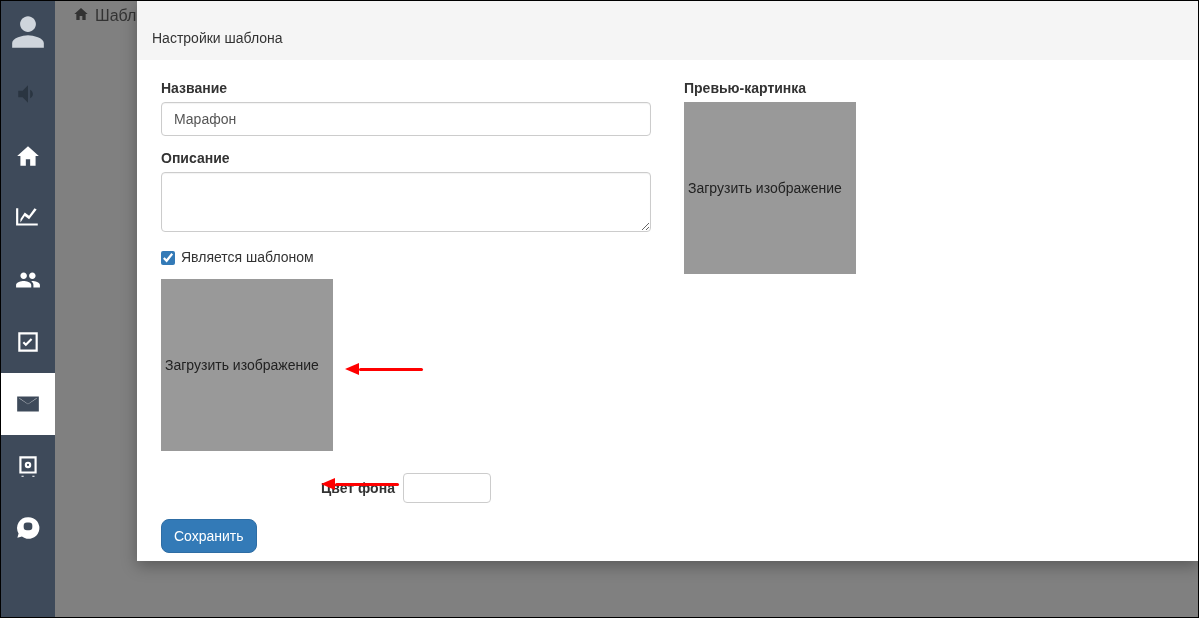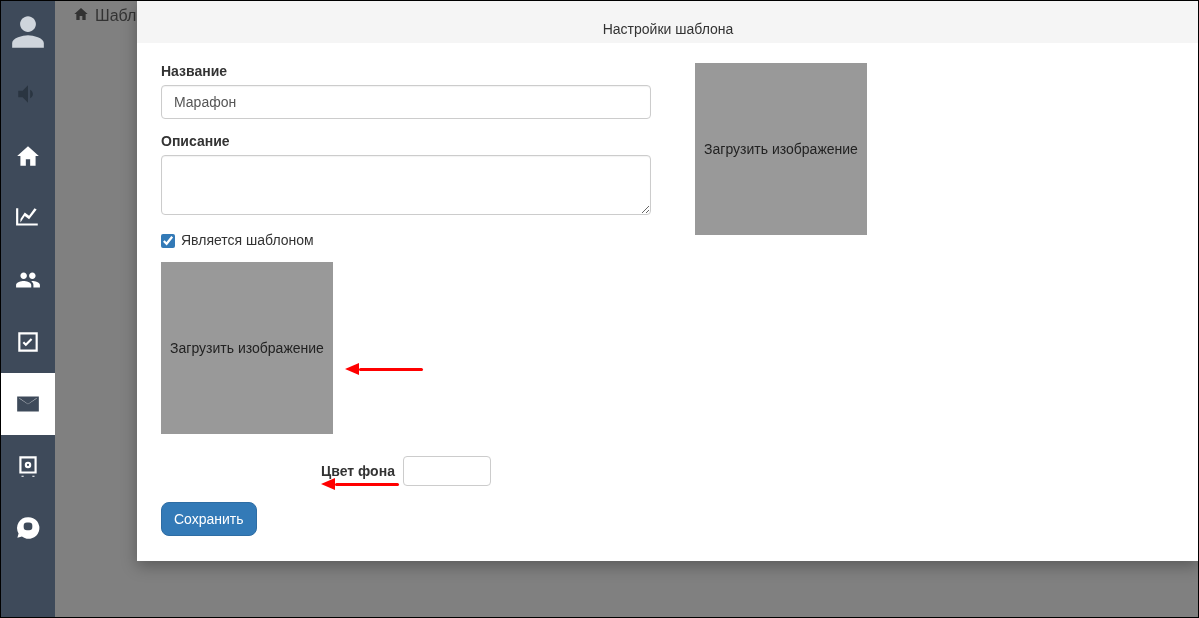--- a/index.html
+++ b/index.html
@@ -21,35 +21,35 @@
     
     .breadcrumb-row { position: absolute; left: 54px; top: 0; right: 0; height: 30px; display: flex; align-items: center; padding-left: 18px; padding-right: 14px; color: #333; }
     .breadcrumb { display: flex; align-items: center; font-size: 16px; }
     .breadcrumb .home-ico { margin-right: 6px; }
     .breadcrumb .sep { margin: 0 6px; color: #555; }
     .bc-right { margin-left: auto; display: flex; align-items: center; color: #555; }
     .bc-right svg { width: 14px; height: 14px; fill: #555; margin-right: 4px;}
 
     
     .modal { position: absolute; left: 136px; top: 0; width: 1062px; height: 560px; background: #fff; box-shadow: 0 5px 15px rgba(0,0,0,.3); }
-    .modal-header { background: #f5f5f5; border-bottom: 1px solid transparent; padding: 20px 15px; height: 42px; text-align: center; }
+    .modal-header { background: #f5f5f5; border-bottom: 1px solid transparent; padding: 29px 15px; height: 42px; }
     .modal-title { font-size: 14px; color: #333; font-weight: 400; }
-    .modal-body { display: flex; padding: 20px 24px 16px; gap: 32px; }
+    .modal-body { display: flex; padding: 20px 24px 16px; gap: 21px; }
     .col-left { flex: 0 0 490px; }
     .col-right { flex: 0 0 360px; margin-left: 12px; }
 
     .form-group { margin-bottom: 14px; }
     .form-label { display: block; font-weight: 700; font-size: 14px; margin-bottom: 6px; }
     .form-control { width: 100%; height: 34px; border: 1px solid #ccc; border-radius: 4px; padding: 6px 12px; font-size: 14px; color: #555; box-shadow: inset 0 1px 1px rgba(0,0,0,.05); }
     textarea.form-control { height: 60px; resize: vertical; }
 
     .checkbox-row { display: flex; align-items: flex-end; margin-bottom: 14px; }
     .checkbox-row input { width: 14px; height: 14px; margin-right: 6px; accent-color: #337ab7; }
 
-    .upload-box { width: 172px; height: 172px; background: #999; display: flex; align-items: center; justify-content: center; color: #222; font-size: 14px; cursor: pointer; text-align: center; padding: 4px; }
+    .upload-box { width: 172px; height: 172px; background: #999; display: flex; align-items: center; color: #222; font-size: 14px; cursor: pointer; text-align: center; padding: 4px; }
 
     .color-row { display: flex; align-items: center; margin-top: 22px; margin-bottom: 16px; justify-content: center; }
     .color-row label { font-weight: 700; font-size: 14px; margin-right: 8px; }
     .color-input { width: 88px; height: 30px; border: 1px solid #ccc; border-radius: 4px; padding: 2px 6px; background: #fff; }
 
     .btn-primary { background: #337ab7; color: #fff; border: 1px solid #2e6da4; border-radius: 8px; height: 34px; padding: 6px 12px; font-size: 14px; cursor: pointer; }
 
     
     .arrow { position: absolute; display: flex; align-items: center; }
     .arrow-line { height: 3px; background: #ff0000; border-radius: 2px; }
@@ -151,20 +151,21 @@
         </div>
       </div>
       <div class="color-row">
         <label>Цвет фона</label>
         <input class="color-input" value="" style="">
       </div>
       <button class="btn-primary">Сохранить</button>
     </div>
     <div class="col-right">
       <div class="form-group">
+        <label class="form-label">Превью-картинка</label>
         <div class="upload-box">
           <span>Загрузить изображение</span>
         </div>
       </div>
     </div>
   </div>
 </div>
 
 <div class="arrow" style="left:344px; top:362px;">
   <div class="arrow-head"></div>

